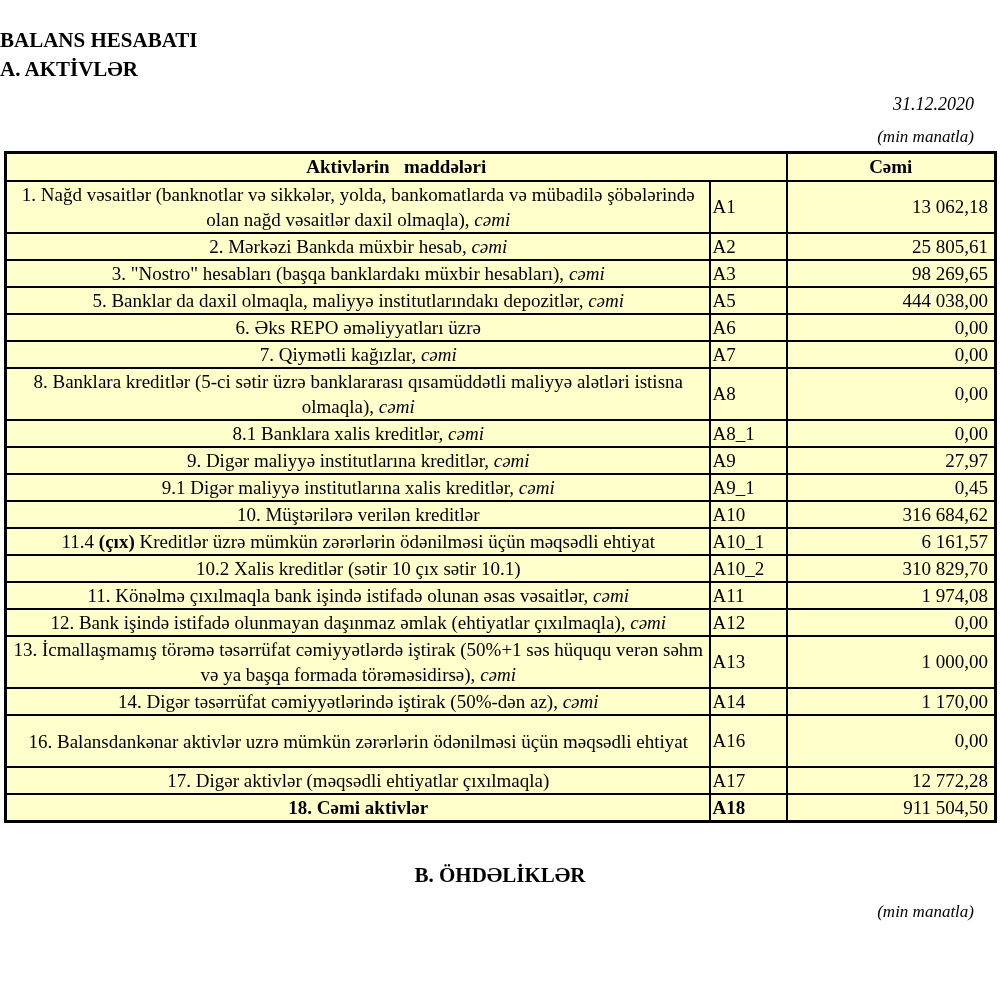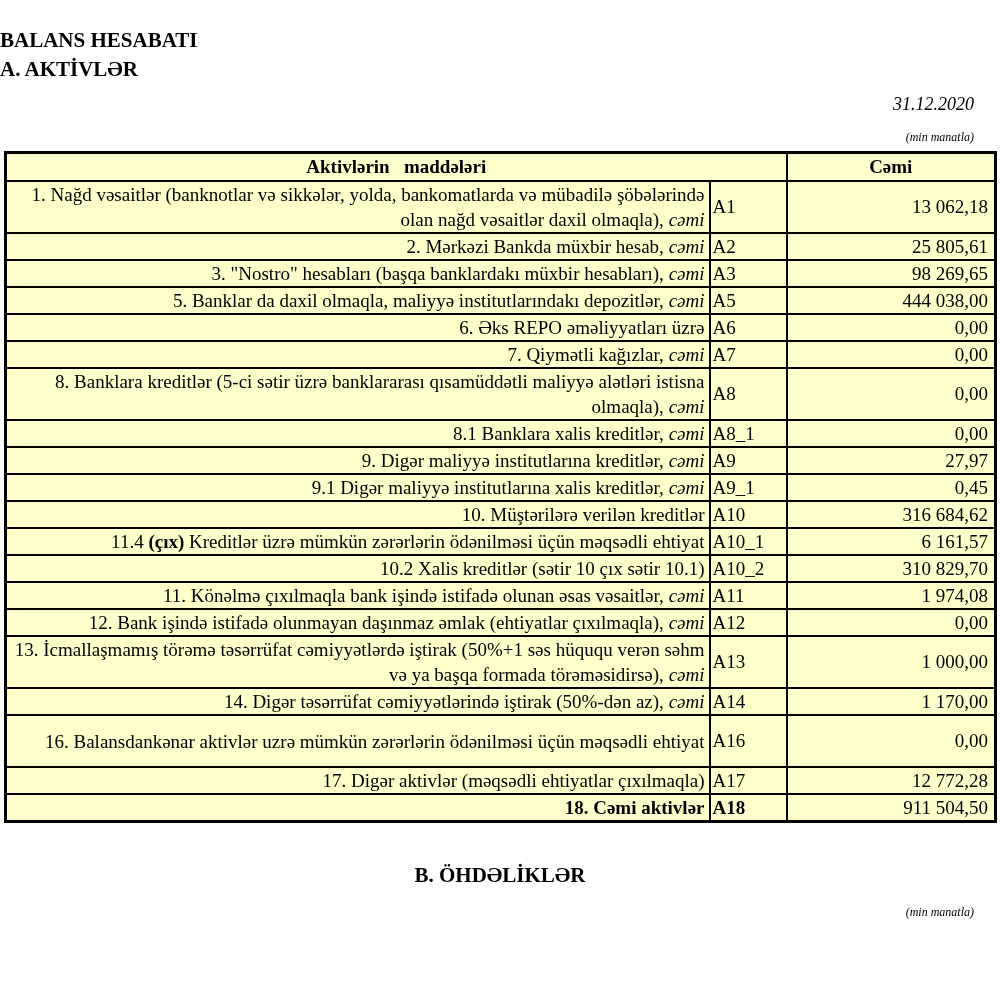--- a/index.html
+++ b/index.html
@@ -26,21 +26,21 @@
     padding-right: 26px;
     font-style: italic;
   }
   .date-line {
     margin-top: 9px;
     font-size: 18px;
     line-height: 22px;
   }
   .unit-line {
     margin-top: 12px;
-    font-size: 12px;
+    font-size: 17px;
     line-height: 20px;
   }
   table.balance {
     border-collapse: collapse;
     margin: 4px 0 0 4px;
     table-layout: fixed;
     width: 990px;
     border: 3px solid #000;
   }
   table.balance th, table.balance td {
@@ -56,21 +56,21 @@
     height: 24px;
   }
   th.total-head {
     font-weight: bold;
     text-align: center;
     height: 24px;
   }
   td.desc {
     padding: 0 4px 0 5px;
     line-height: 25px;
-    text-align: right;
+    text-align: center;
   }
   td.code { text-align: left; padding: 0 2px; }
   td.val  { text-align: right; padding: 0 6px 0 2px; }
   tr.h1 td { height: 24px; }
   tr.h2 td { height: 50px; }
   tr.bold-row td.desc, tr.bold-row td.code { font-weight: bold; }
   .part-i { font-style: italic; }
   .part-b { font-weight: bold; }
   .section-b-title {
     margin-top: 38px;

